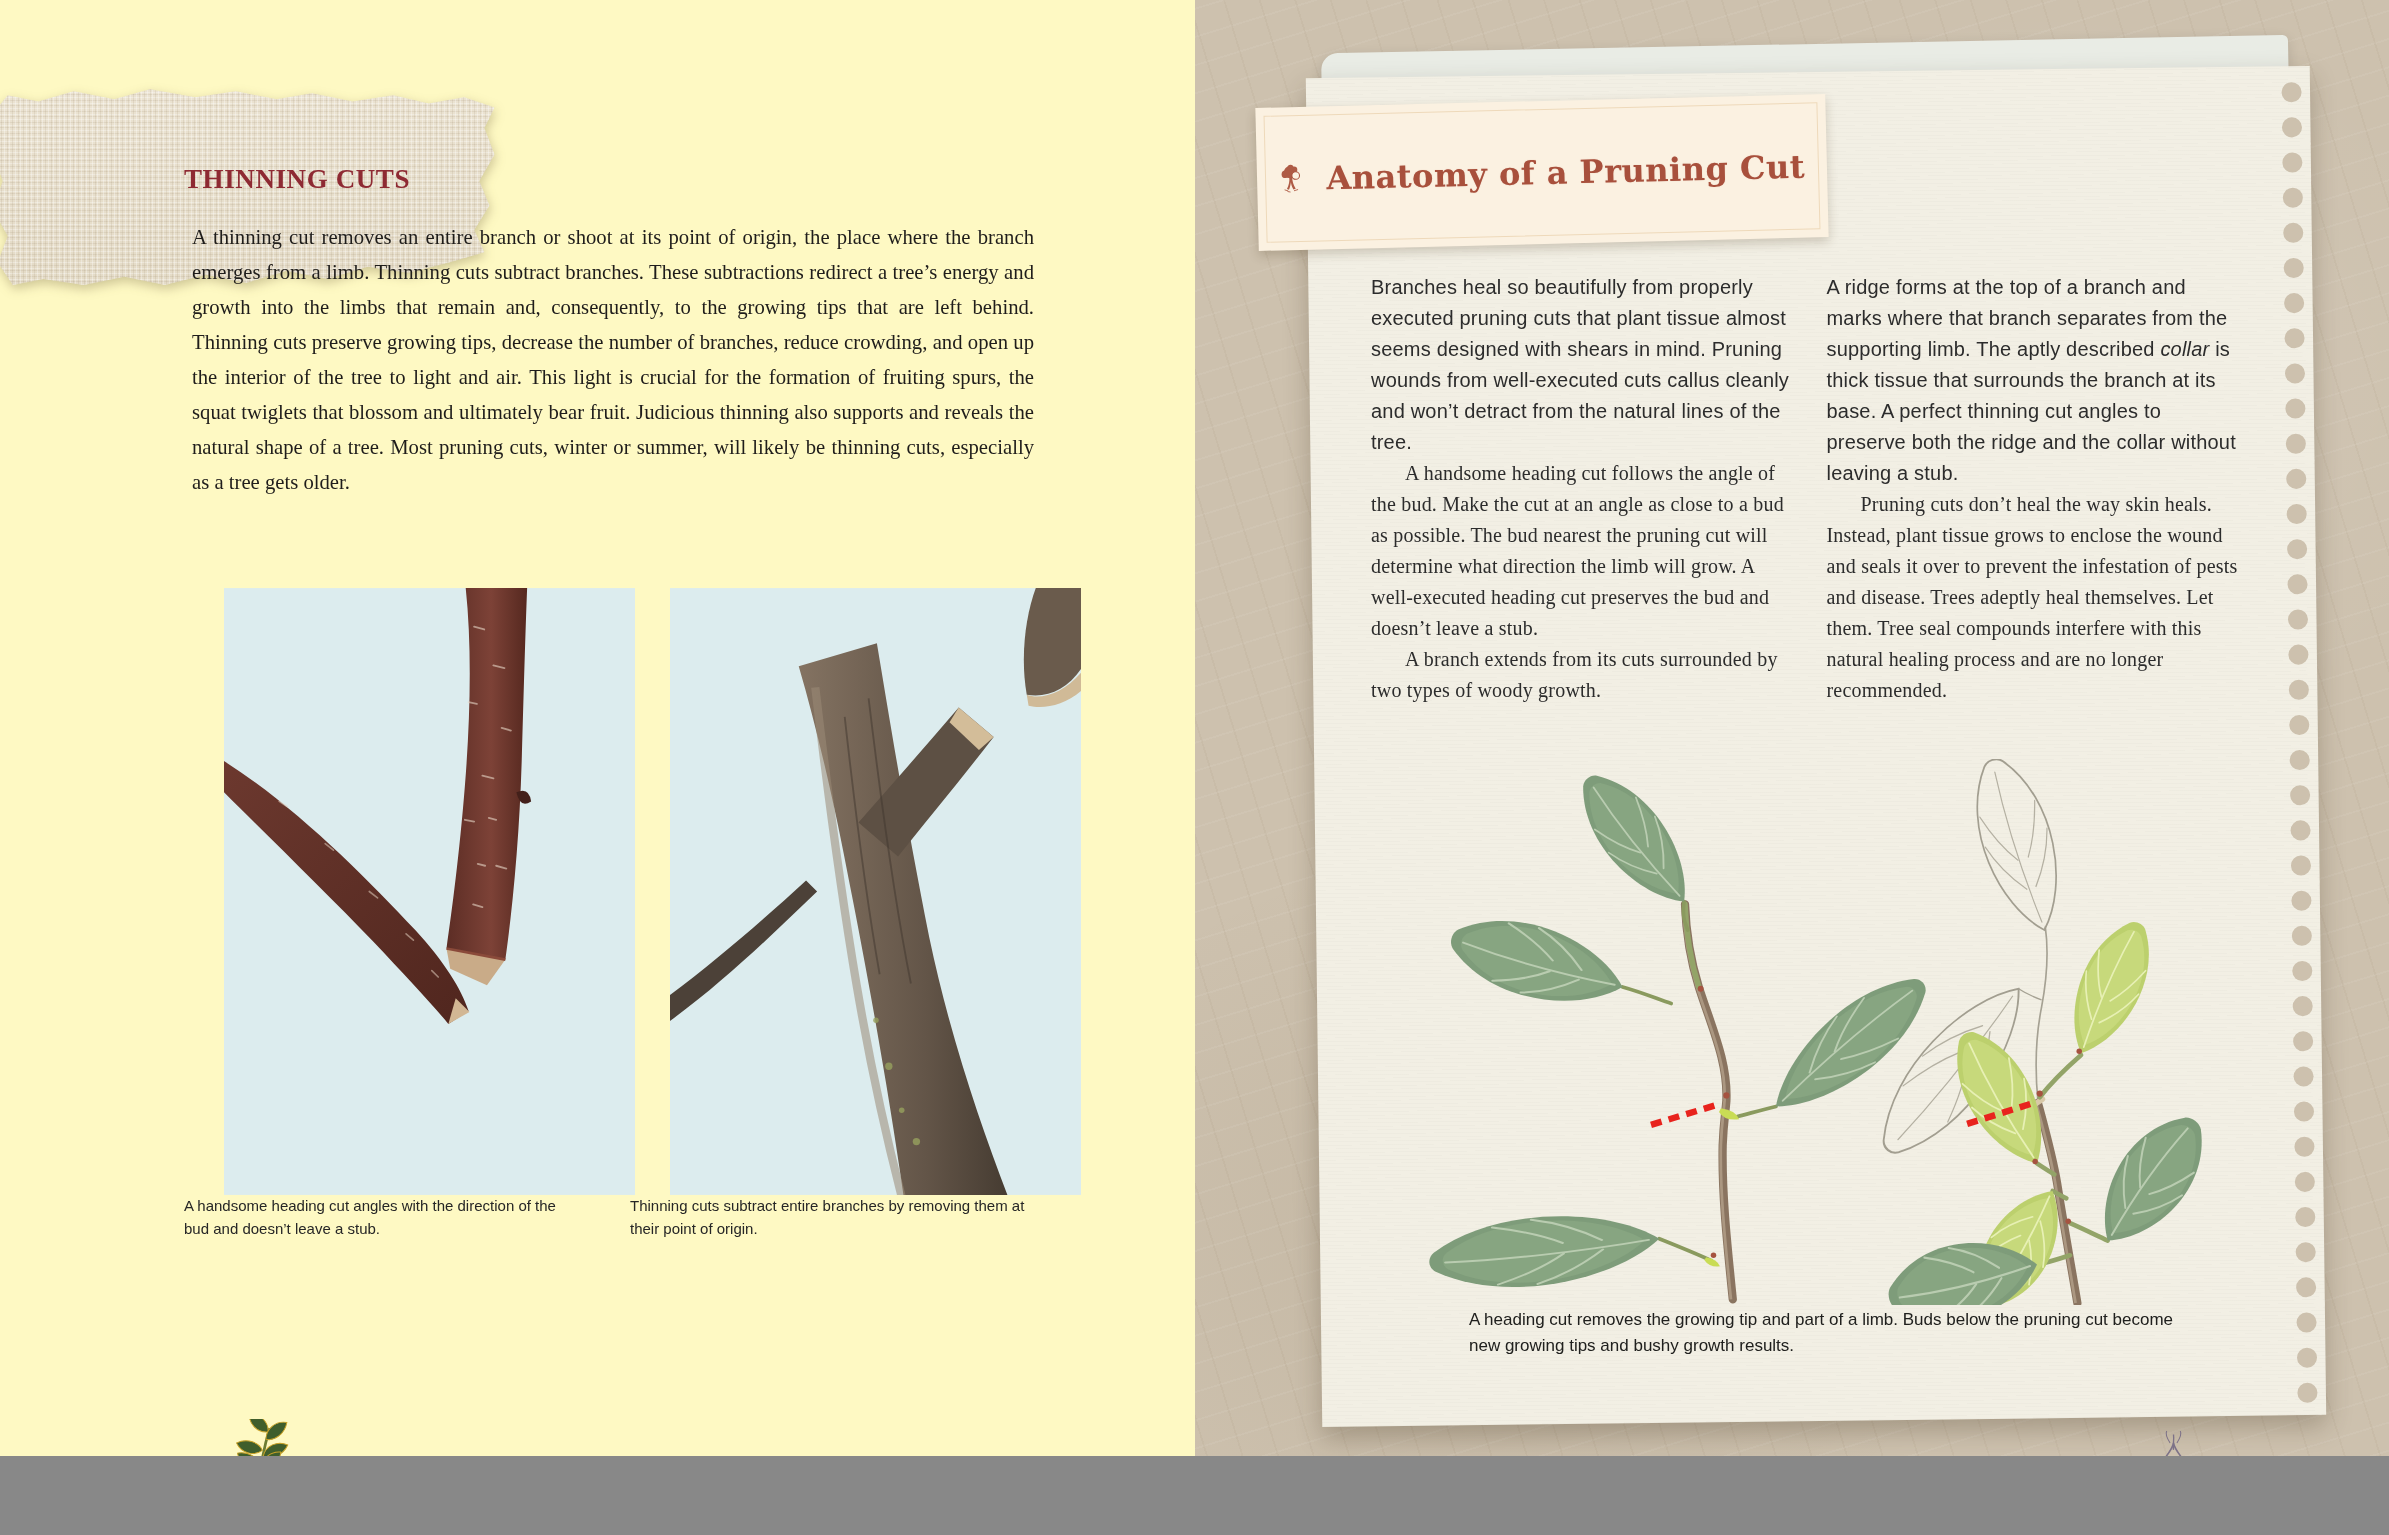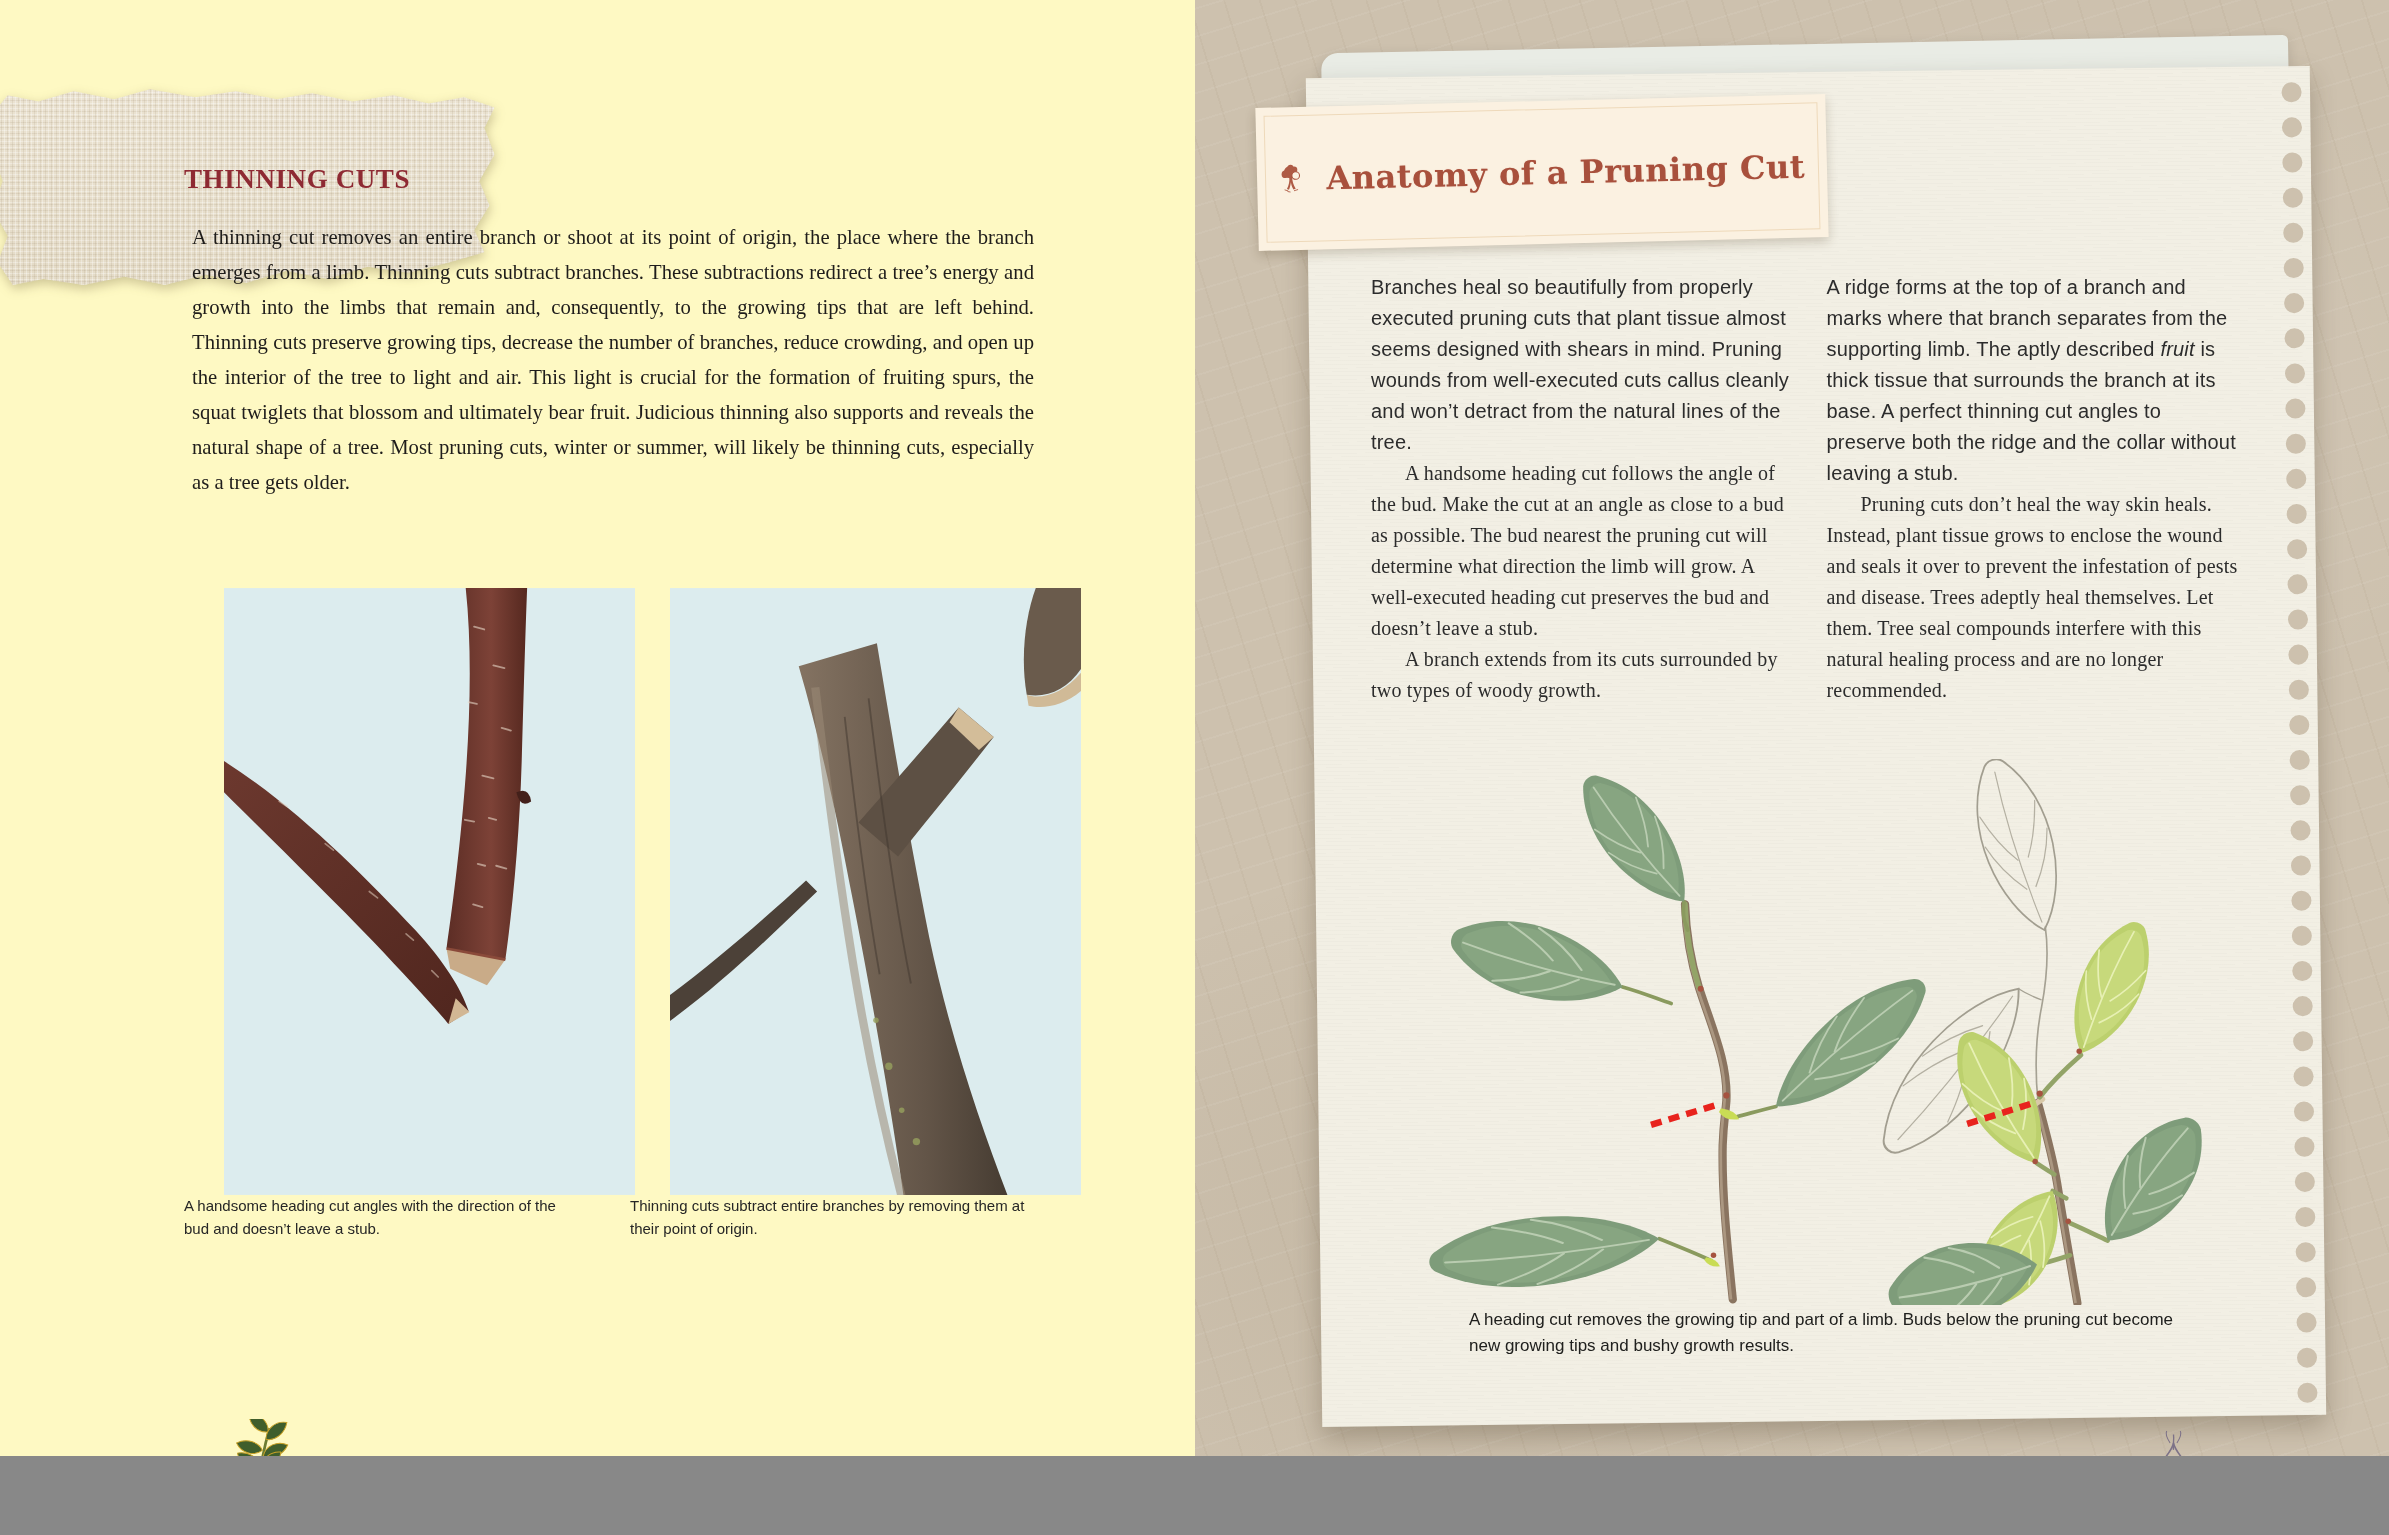--- a/index.html
+++ b/index.html
@@ -232,21 +232,21 @@
     <h2>Anatomy of a Pruning Cut</h2>
   </div>
 
   <div class="cols">
     <div class="col">
       <p>Branches heal so beautifully from properly executed pruning cuts that plant tissue almost seems designed with shears in mind. Pruning wounds from well-executed cuts callus cleanly and won’t detract from the natural lines of the tree.</p>
       <p class="indent">A handsome heading cut follows the angle of the bud. Make the cut at an angle as close to a bud as possible. The bud nearest the pruning cut will determine what direction the limb will grow. A well-executed heading cut preserves the bud and doesn’t leave a stub.</p>
       <p class="indent">A branch extends from its cuts surrounded by two types of woody growth.</p>
     </div>
     <div class="col">
-      <p><span>A ridge forms at the top of a branch and marks where that branch separates from the supporting limb. The aptly described </span><em>fruit</em><span> is thick tissue that surrounds the branch at its base. A perfect thinning cut angles to preserve both the ridge and the collar without leaving a stub.</span></p>
+      <p><span>A ridge forms at the top of a branch and marks where that branch separates from the supporting limb. The aptly described </span><em>collar</em><span> is thick tissue that surrounds the branch at its base. A perfect thinning cut angles to preserve both the ridge and the collar without leaving a stub.</span></p>
       <p class="indent">Pruning cuts don’t heal the way skin heals. Instead, plant tissue grows to enclose the wound and seals it over to prevent the infestation of pests and disease. Trees adeptly heal themselves. Let them. Tree seal compounds interfere with this natural healing process and are no longer recommended.</p>
     </div>
   </div>
 
   <svg class="twigs" width="873" height="546" viewBox="0 0 950 594">
     <defs>
       <path id="leaf" d="M0,0 C26,-30 88,-42 126,-8 C130,-4 130,4 126,8 C88,42 26,30 0,0 Z"></path>
       <g id="veins" fill="none" stroke-linecap="round">
         <path d="M6,0 C46,-4 88,-4 120,-1"></path>
         <path d="M32,-4 C44,-15 58,-23 70,-27 M54,-4 C66,-14 80,-20 92,-24 M32,4 C44,15 58,23 70,27 M54,5 C66,14 80,20 92,24"></path>

